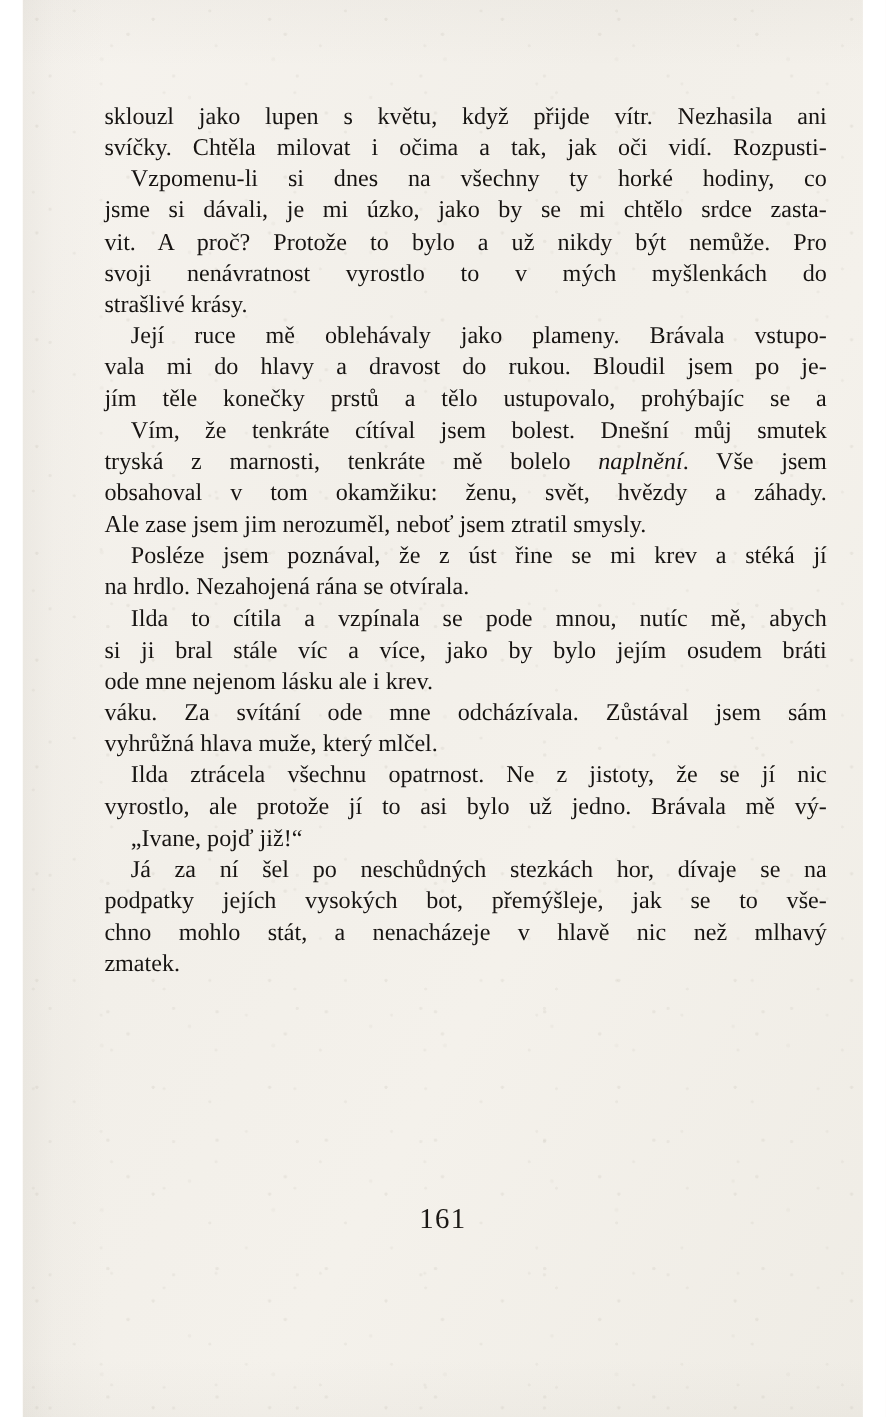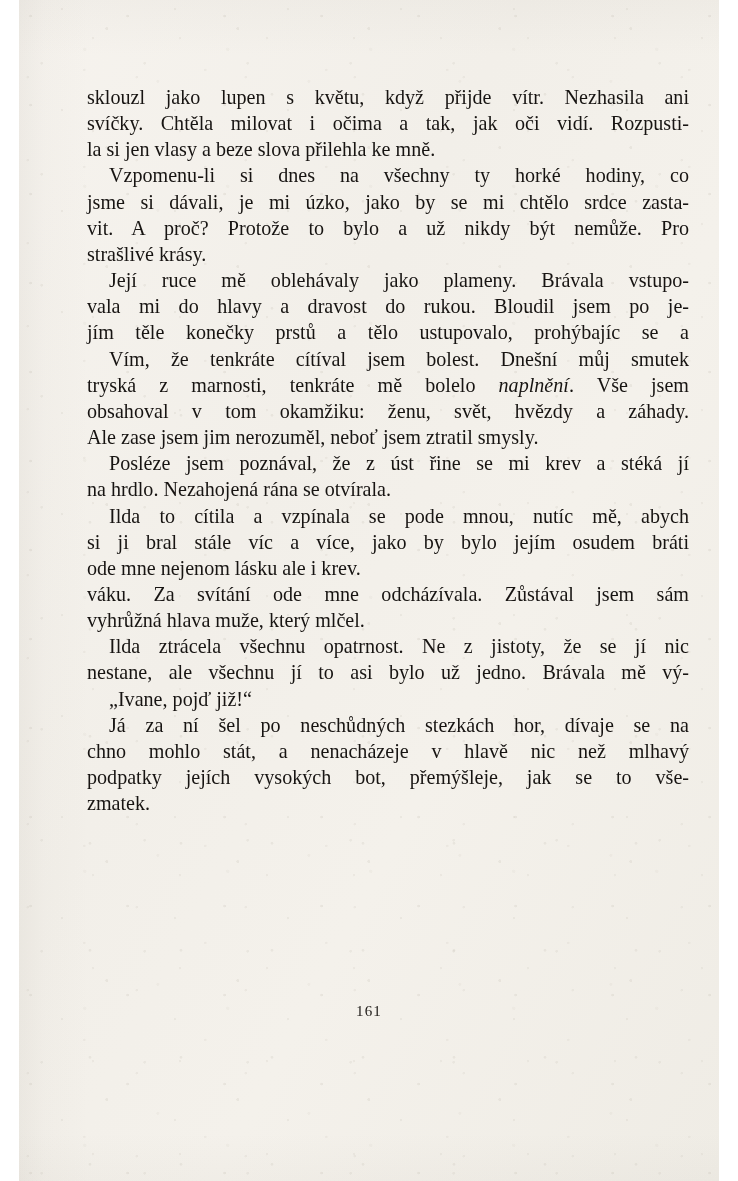--- a/index.html
+++ b/index.html
@@ -85,43 +85,43 @@
   em.it {
   }
 
   .folio {
     position: absolute;
     left: 0;
     right: 0;
     top: 1003px;
     text-align: center;
     font-family: "Liberation Serif", "DejaVu Serif", serif;
-    font-size: 15px;
+    font-size: 24px;
     letter-spacing: 1.1px;
     color: #1b1815;
     font-variant-numeric: oldstyle-nums;
   }
 </style>
 </head>
 <body>
 
 <div class="page">
 
   <div class="text-block">
 
     <p class="">
       <span class="ln">sklouzl jako lupen s květu, když přijde vítr. Nezhasila ani</span>
       <span class="ln">svíčky. Chtěla milovat i očima a tak, jak oči vidí. Rozpusti-</span>
-      <span class="ln last">la si jen vlasy a beze slova přilehla ke mně.</span>
     </p>
 
     <p>
       <span class="ln indent">Vzpomenu-li si dnes na všechny ty horké hodiny, co</span>
       <span class="ln">jsme si dávali, je mi úzko, jako by se mi chtělo srdce zasta-</span>
       <span class="ln">vit. A proč? Protože to bylo a už nikdy být nemůže. Pro</span>
+      <span class="ln">svoji nenávratnost vyrostlo to v mých myšlenkách do</span>
       <span class="ln last">strašlivé krásy.</span>
     </p>
 
     <p>
       <span class="ln indent">Její ruce mě oblehávaly jako plameny. Brávala vstupo-</span>
       <span class="ln">vala mi do hlavy a dravost do rukou. Bloudil jsem po je-</span>
       <span class="ln">jím těle konečky prstů a tělo ustupovalo, prohýbajíc se a</span>
     </p>
 
     <p>
@@ -142,31 +142,31 @@
       <span class="ln last">ode mne nejenom lásku ale i krev.</span>
     </p>
 
     <p>
       <span class="ln">váku. Za svítání ode mne odcházívala. Zůstával jsem sám</span>
       <span class="ln last">vyhrůžná hlava muže, který mlčel.</span>
     </p>
 
     <p>
       <span class="ln indent">Ilda ztrácela všechnu opatrnost. Ne z jistoty, že se jí nic</span>
-      <span class="ln">nestane, ale všechnu jí to asi bylo už jedno. Brávala mě vý-</span>
+      <span class="ln">vyrostlo, ale protože jí to asi bylo už jedno. Brávala mě vý-</span>
     </p>
 
     <p>
       <span class="ln last indent">„Ivane, pojď již!“</span>
     </p>
 
     <p>
       <span class="ln indent">Já za ní šel po neschůdných stezkách hor, dívaje se na</span>
+      <span class="ln">podpatky jejích vysokých bot, přemýšleje, jak se to vše-</span>
       <span class="ln">chno mohlo stát, a nenacházeje v hlavě nic než mlhavý</span>
-      <span class="ln">podpatky jejích vysokých bot, přemýšleje, jak se to vše-</span>
       <span class="ln last">zmatek.</span>
     </p>
 
   </div>
 
   <div class="folio">161</div>
 
 </div>
 
 </body></html>

